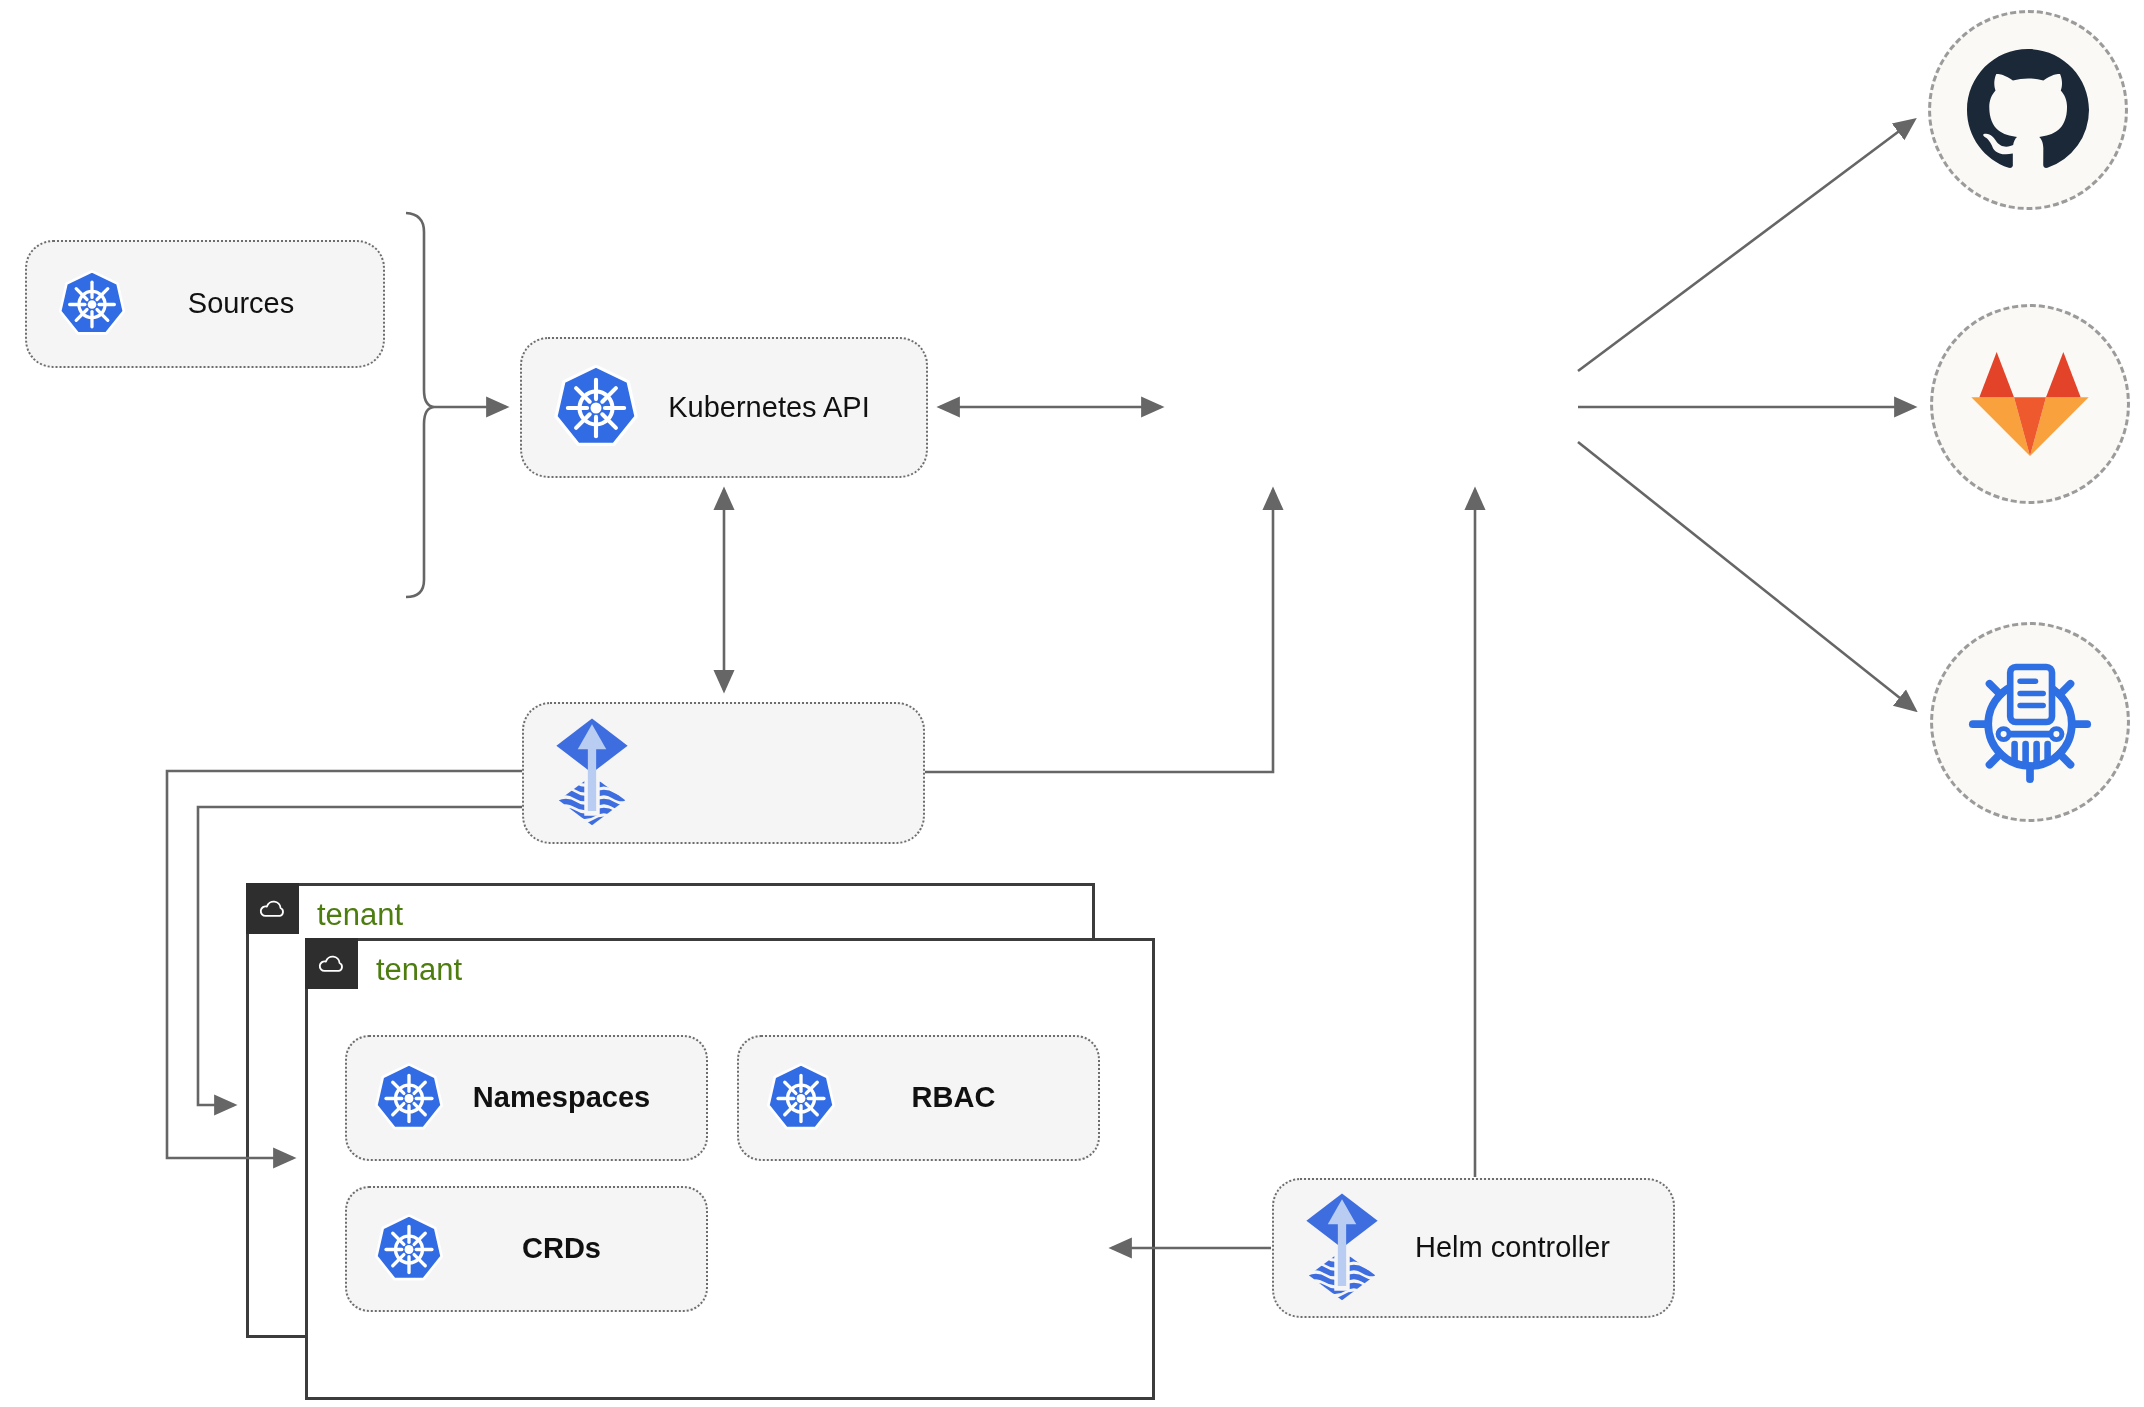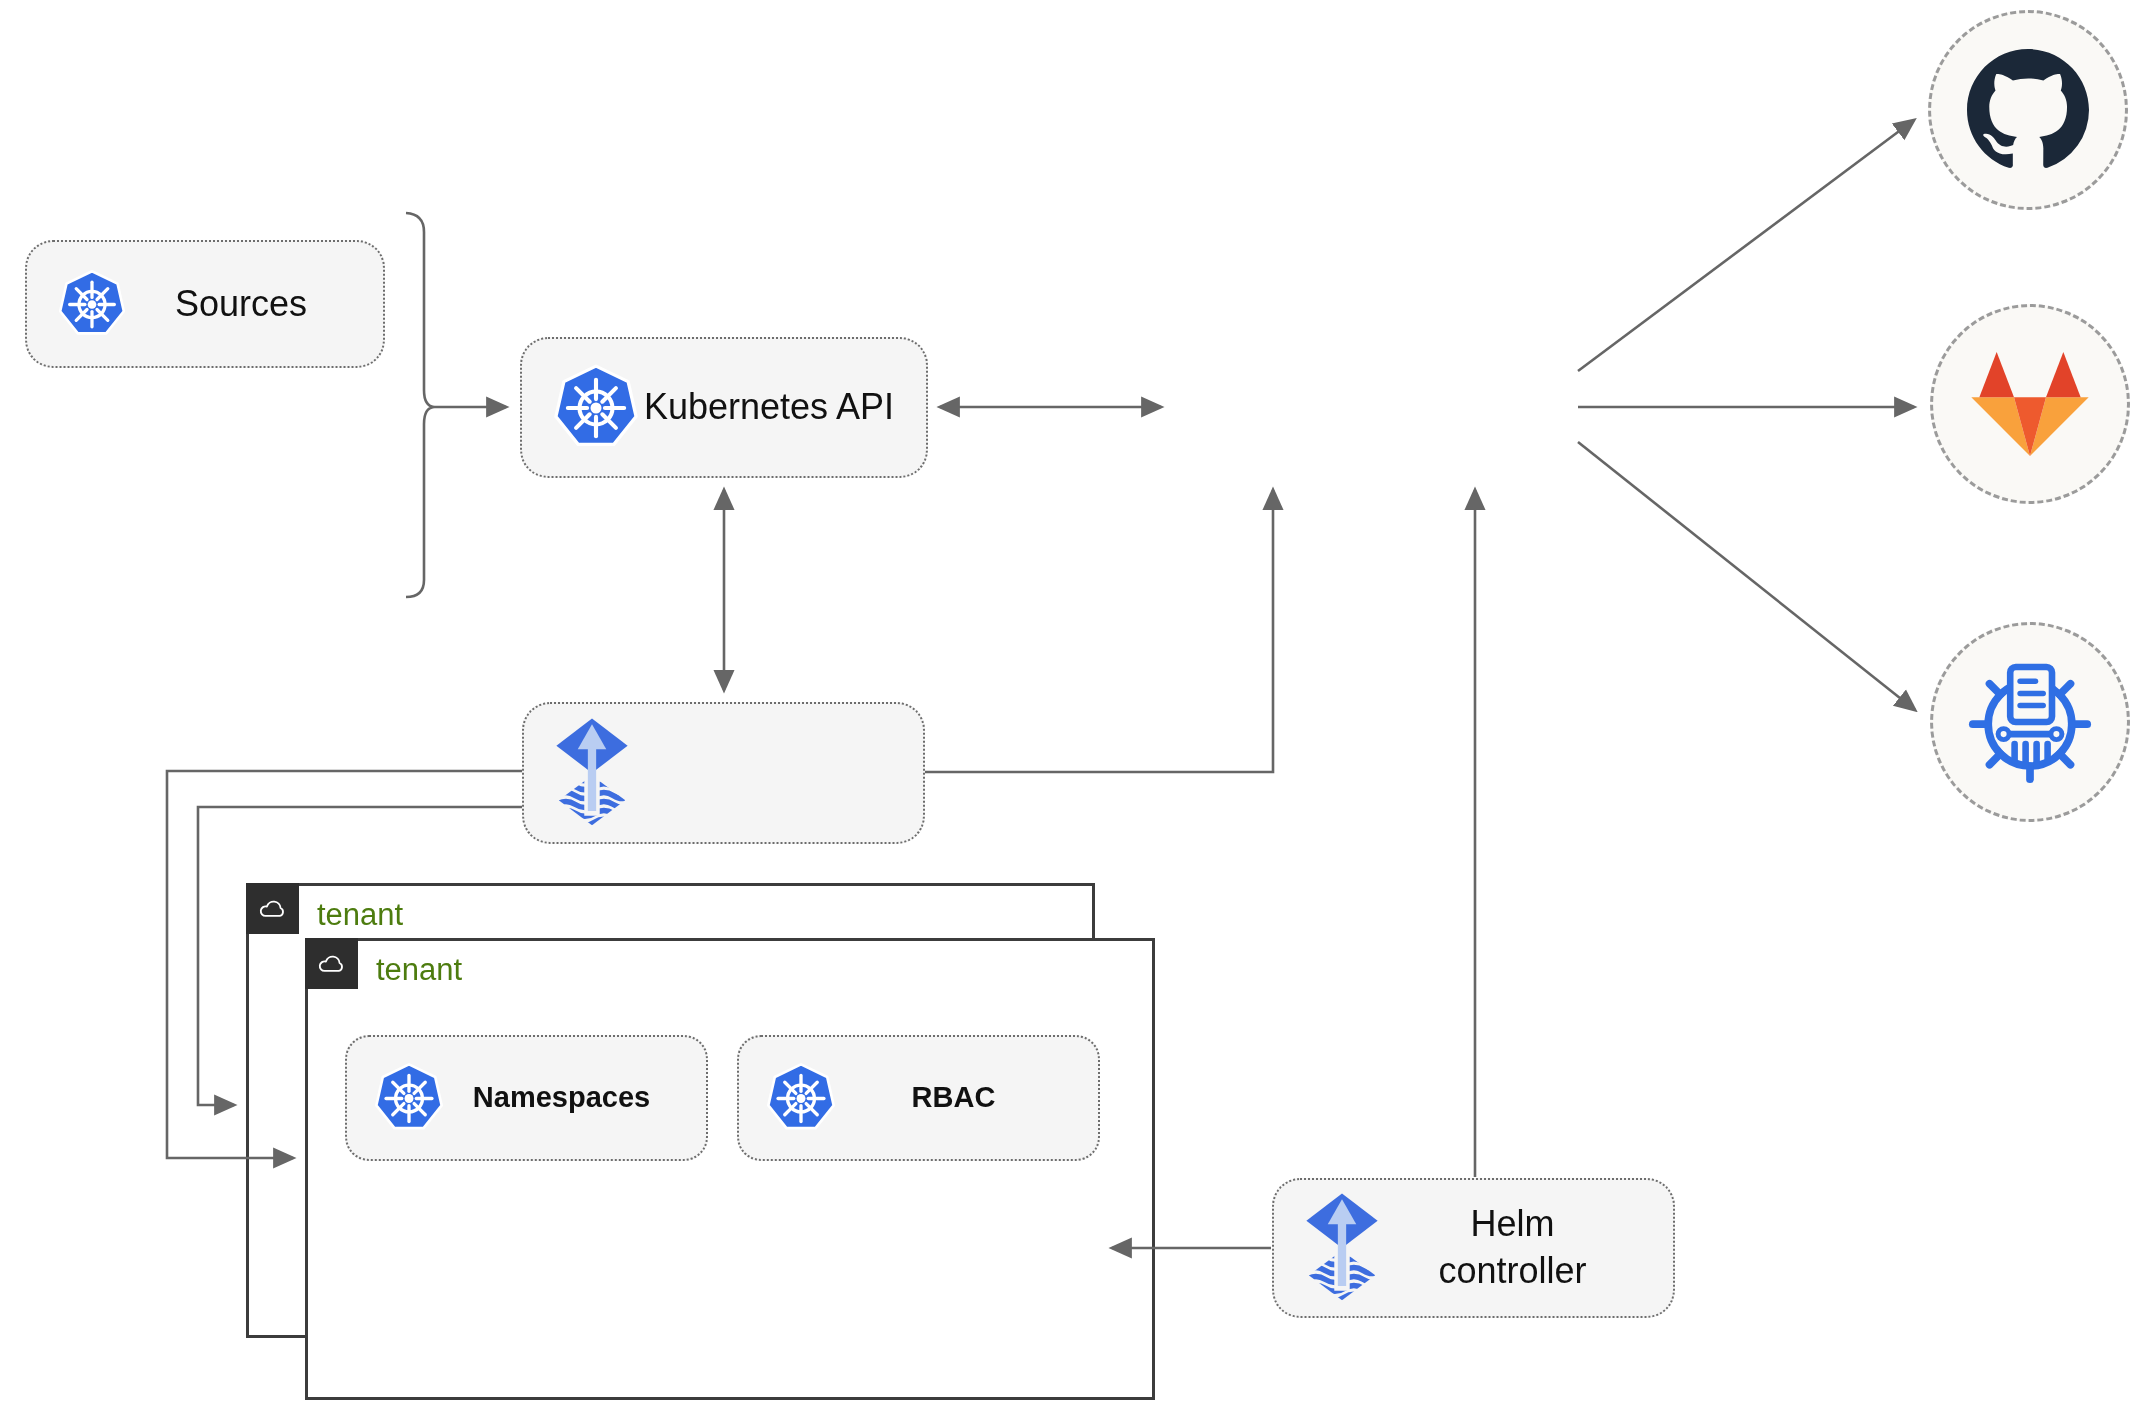--- a/index.html
+++ b/index.html
@@ -3,21 +3,21 @@
 <meta charset="utf-8">
 <style>
   html,body{margin:0;padding:0;background:#ffffff;}
   body{font-family:"Liberation Sans", sans-serif;}
   #canvas{position:relative;width:2144px;height:1407px;background:#ffffff;overflow:hidden;}
 
   
   .node{position:absolute;box-sizing:border-box;background:#f5f5f5;border:2px dotted #6d6d6d;
         border-radius:28px;display:flex;align-items:center;z-index:5;}
   .node .icon-wrap{margin-left:30px;flex:none;display:flex;align-items:center;}
-  .node .label{flex:1;text-align:center;font-size:36px;color:#111;line-height:1.3;
+  .node .label{flex:1;text-align:center;font-size:29px;color:#111;line-height:1.3;
                padding-right:28px;white-space:pre-line;}
 
   
   .tile{border-radius:24px;z-index:6;}
   .tile .icon-wrap{margin-left:26px;}
   .tile .label{font-size:29px;font-weight:bold;}
 
   
   .tenant{position:absolute;box-sizing:border-box;background:#ffffff;border:3px solid #3c3c3c;}
   .tenant-tab{position:absolute;left:-3px;top:-3px;width:53px;height:51px;background:#2e2e2e;
@@ -129,20 +129,28 @@
 
   <div class="node tile" style="left:737px;top:1035px;width:363px;height:126px;">
     <span class="icon-wrap">
       <svg width="72" height="75">
           <use href="#sym-k8s"></use>
         </svg>
       </span>
     <span class="label">RBAC</span>
   </div>
 
+  <div class="node tile" style="left:345px;top:1186px;width:363px;height:126px;">
+    <span class="icon-wrap">
+      <svg width="72" height="75">
+          <use href="#sym-k8s"></use>
+        </svg>
+      </span>
+    <span class="label">CRDs</span>
+  </div>
 
 
   <div class="node" style="left:25px;top:240px;width:360px;height:128px;">
     <span class="icon-wrap">
       <svg width="70" height="73">
           <use href="#sym-k8s"></use>
         </svg>
       </span>
     <span class="label">Sources</span>
   </div>

